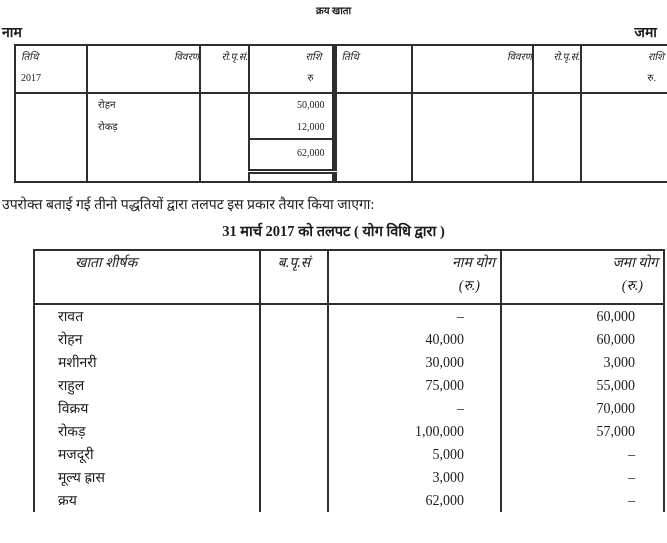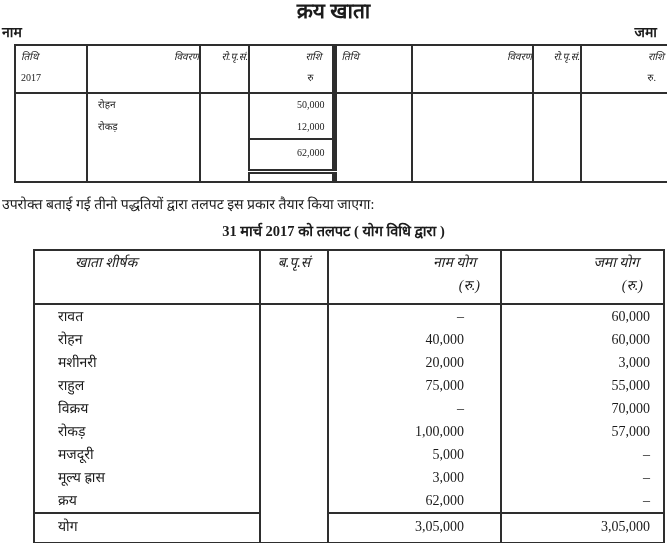--- a/index.html
+++ b/index.html
@@ -1,21 +1,21 @@
 <!DOCTYPE html>
 <html><head>
 <meta charset="utf-8">
 <style>
   html,body { margin:0; padding:0; }
   body {
     width:667px; height:543px; background:#ffffff;
     font-family:"Liberation Serif","DejaVu Serif",serif;
     color:#1b1b1b; overflow:hidden;
   }
-  .doc-title { text-align:center; font-weight:bold; font-size:21px; padding-top:2px; line-height:18px; }
+  .doc-title { text-align:center; font-weight:bold; font-size:10px; padding-top:2px; line-height:18px; }
   .side-labels { display:flex; justify-content:space-between; font-weight:bold; font-size:14px; padding:5px 10px 3px 2px; line-height:16px; }
 
   table { border-collapse:collapse; table-layout:fixed; }
   td, th { padding:0; font-weight:normal; overflow:hidden; white-space:nowrap; }
 
   
   .t1 { margin-left:14px; width:660px; font-size:10px; }
   .t1 th, .t1 td { border-left:2px solid #2e2e2e; vertical-align:top; }
   .t1 tr > *:last-child { border-right:2px solid #2e2e2e; }
   .t1 .mid { border-right:5px solid #2e2e2e; }
@@ -41,26 +41,26 @@
   
   .t2 { margin:7px 0 0 33px; width:630px; font-size:14px; }
   .t2 th, .t2 td { border-left:2px solid #2e2e2e; vertical-align:top; }
   .t2 tr > *:last-child { border-right:2px solid #2e2e2e; }
   .t2 .hdr > * { border-top:2px solid #2e2e2e; border-bottom:2px solid #2e2e2e; height:52px; font-style:italic; text-align:left; }
   .t2 .hdr .lbl { line-height:24px; }
   .t2 .hdr .sub { line-height:22px; }
   .t2 .hacct { padding-left:40px; }
   .t2 .hfol { text-align:center; }
   .t2 .hamt { text-align:right; }
-  .t2 .hamt .lbl { padding-right:24px; }
+  .t2 .hamt .lbl { padding-right:5px; }
   .t2 .hamt .sub { padding-right:20px; }
   .t2 .body td { height:23px; line-height:23px; }
   .t2 .acct { padding-left:23px; }
   .t2 .dr { text-align:right; padding-right:36px; }
-  .t2 .cr { text-align:right; padding-right:13px;margin-left:40px; }
+  .t2 .cr { text-align:right; padding-right:28px;margin-left:40px; }
   .t2 .tot td { height:28px; line-height:25px; border-bottom:2px solid #2e2e2e; }
   .t2 .tot .bt { border-top:2px solid #2e2e2e; }
 </style>
 </head>
 <body>
 
 <div>
 
   <div class="doc-title">क्रय खाता</div>
 
@@ -190,21 +190,21 @@
     </tr>
     <tr class="body">
       <td class="acct">रोहन</td>
       <td></td>
       <td class="dr">40,000</td>
       <td class="cr">60,000</td>
     </tr>
     <tr class="body">
       <td class="acct">मशीनरी</td>
       <td></td>
-      <td class="dr">20,000</td>
+      <td class="dr">30,000</td>
       <td class="cr">3,000</td>
     </tr>
     <tr class="body">
       <td class="acct">राहुल</td>
       <td></td>
       <td class="dr">75,000</td>
       <td class="cr">55,000</td>
     </tr>
     <tr class="body">
       <td class="acct">विक्रय</td>
@@ -230,23 +230,17 @@
       <td class="dr">3,000</td>
       <td class="cr">–</td>
     </tr>
     <tr class="body">
       <td class="acct">क्रय</td>
       <td></td>
       <td class="dr">62,000</td>
       <td class="cr">–</td>
     </tr>
 
-    <tr class="tot">
-      <td class="acct bt">योग</td>
-      <td></td>
-      <td class="dr bt">3,05,000</td>
-      <td class="cr bt">3,05,000</td>
-    </tr>
 
   </tbody>
     </table>
 
 </div>
 
 </body></html>

